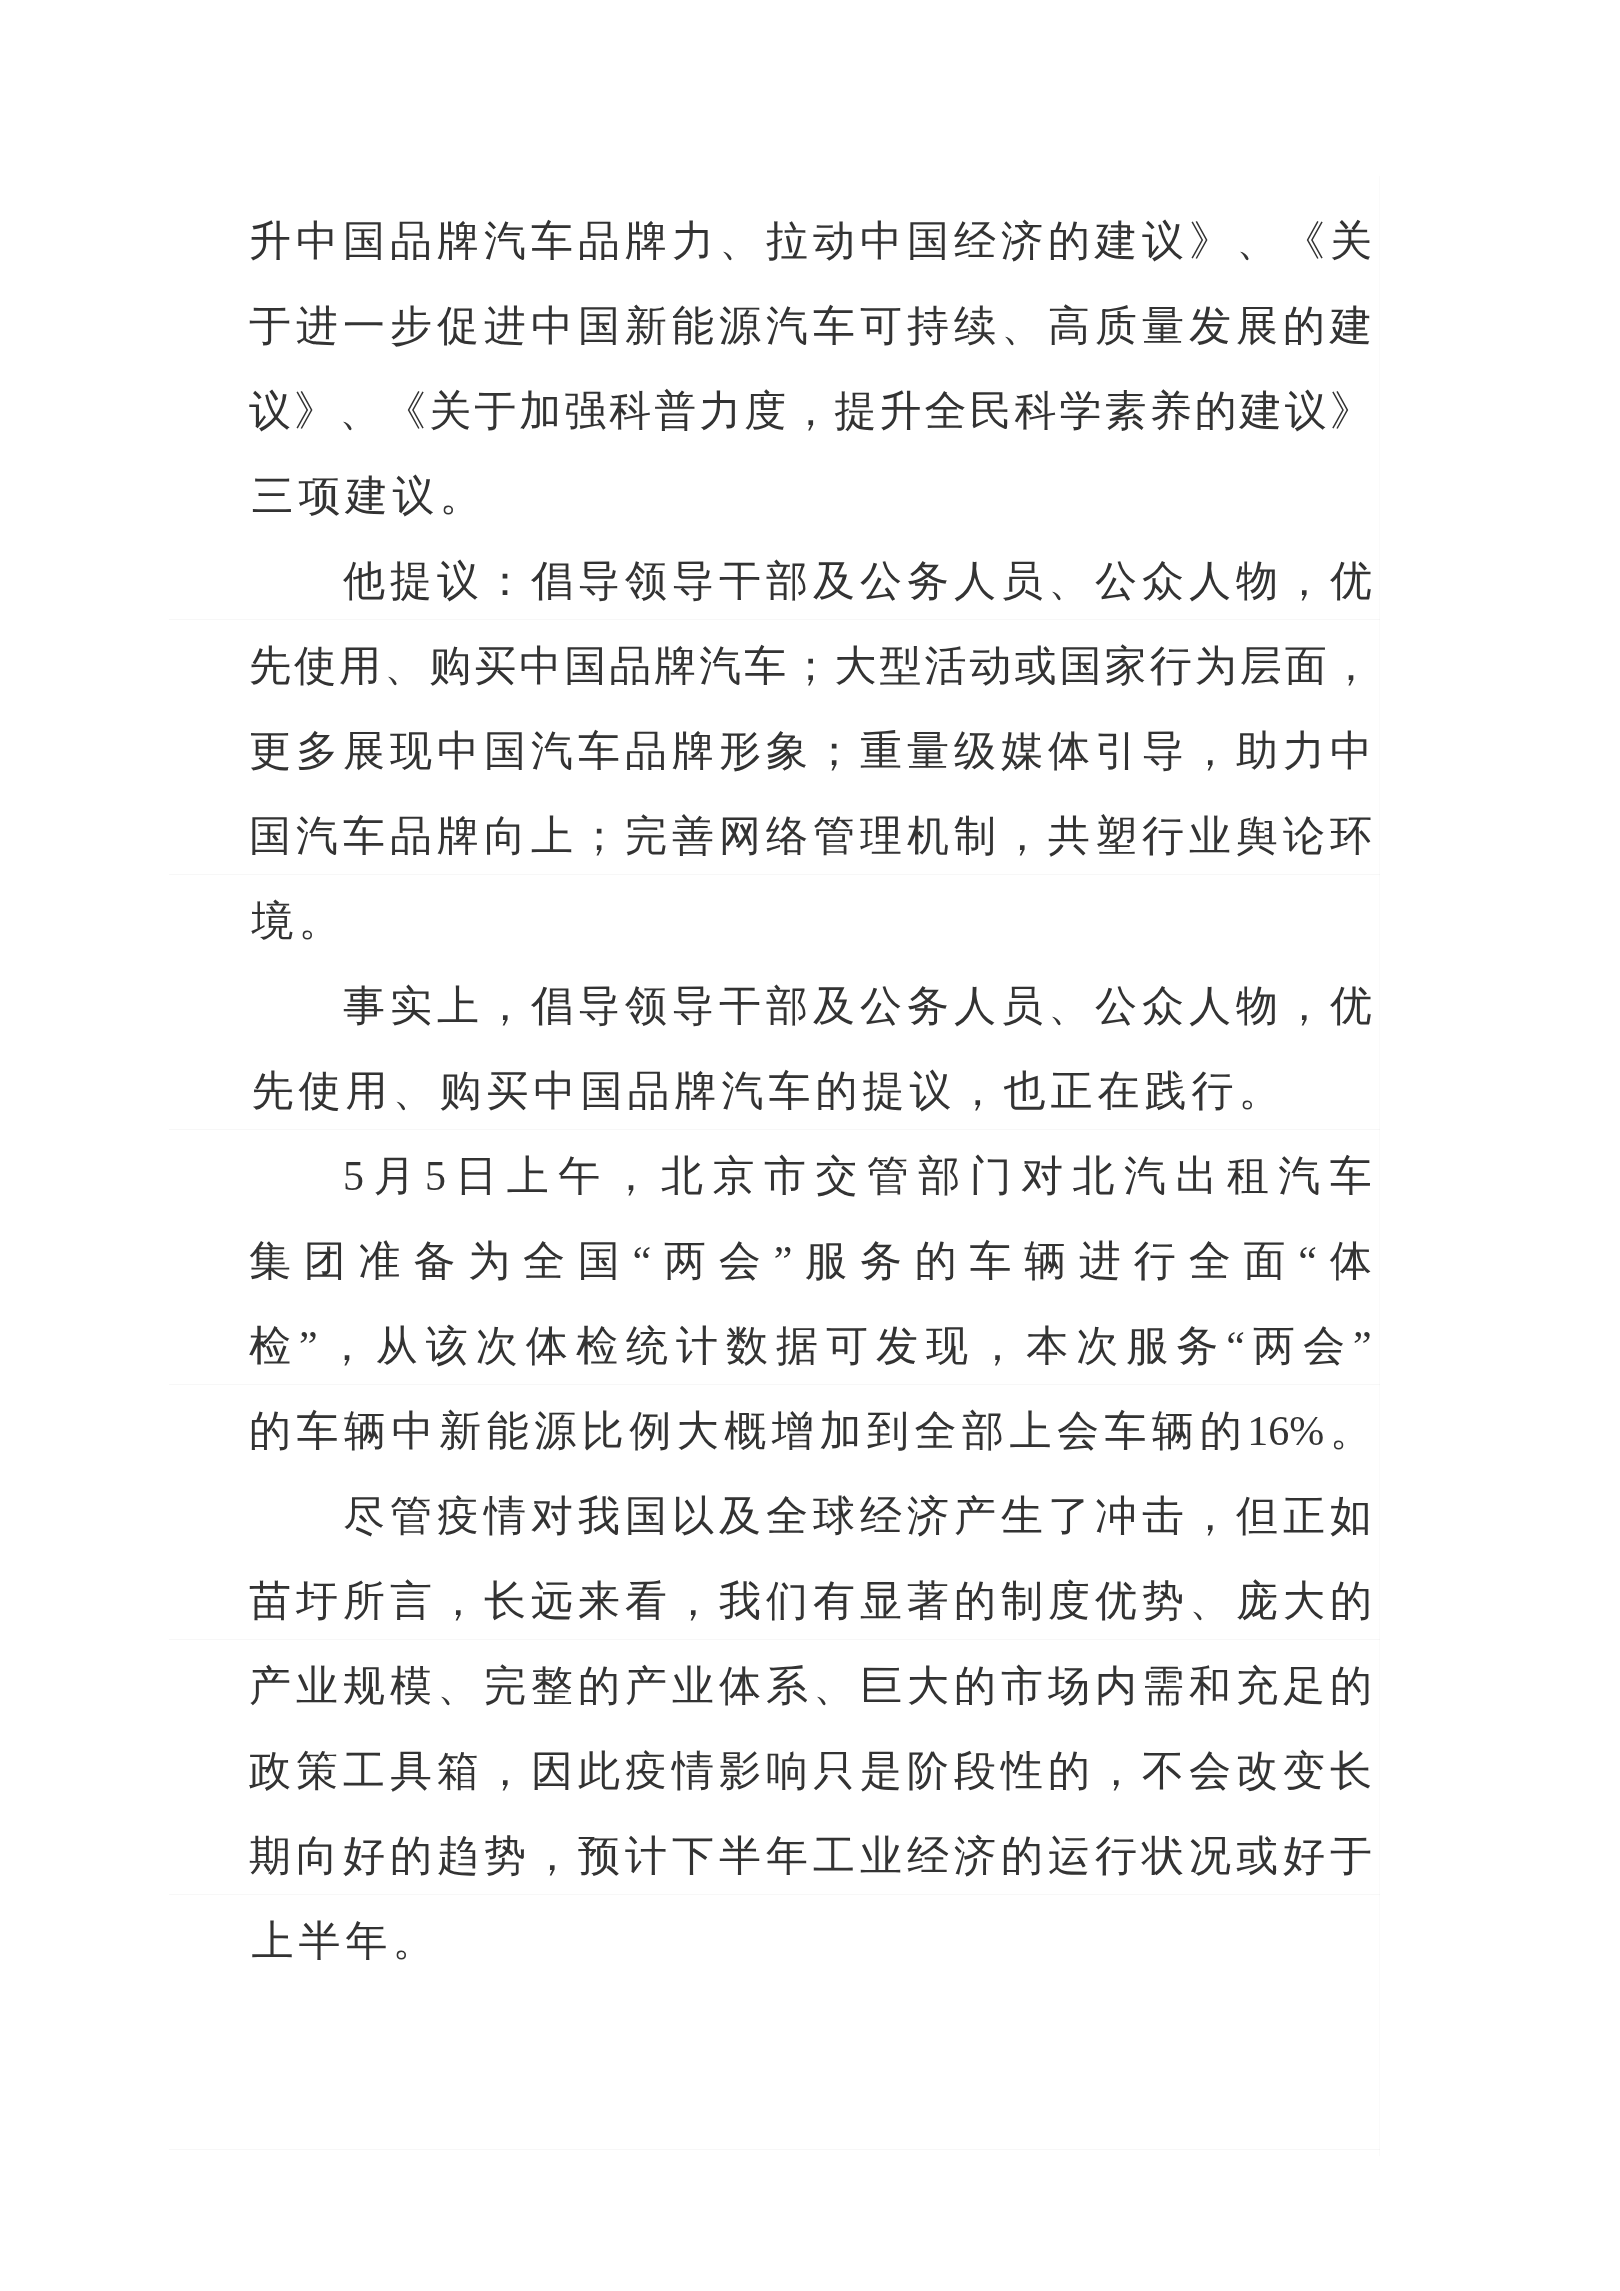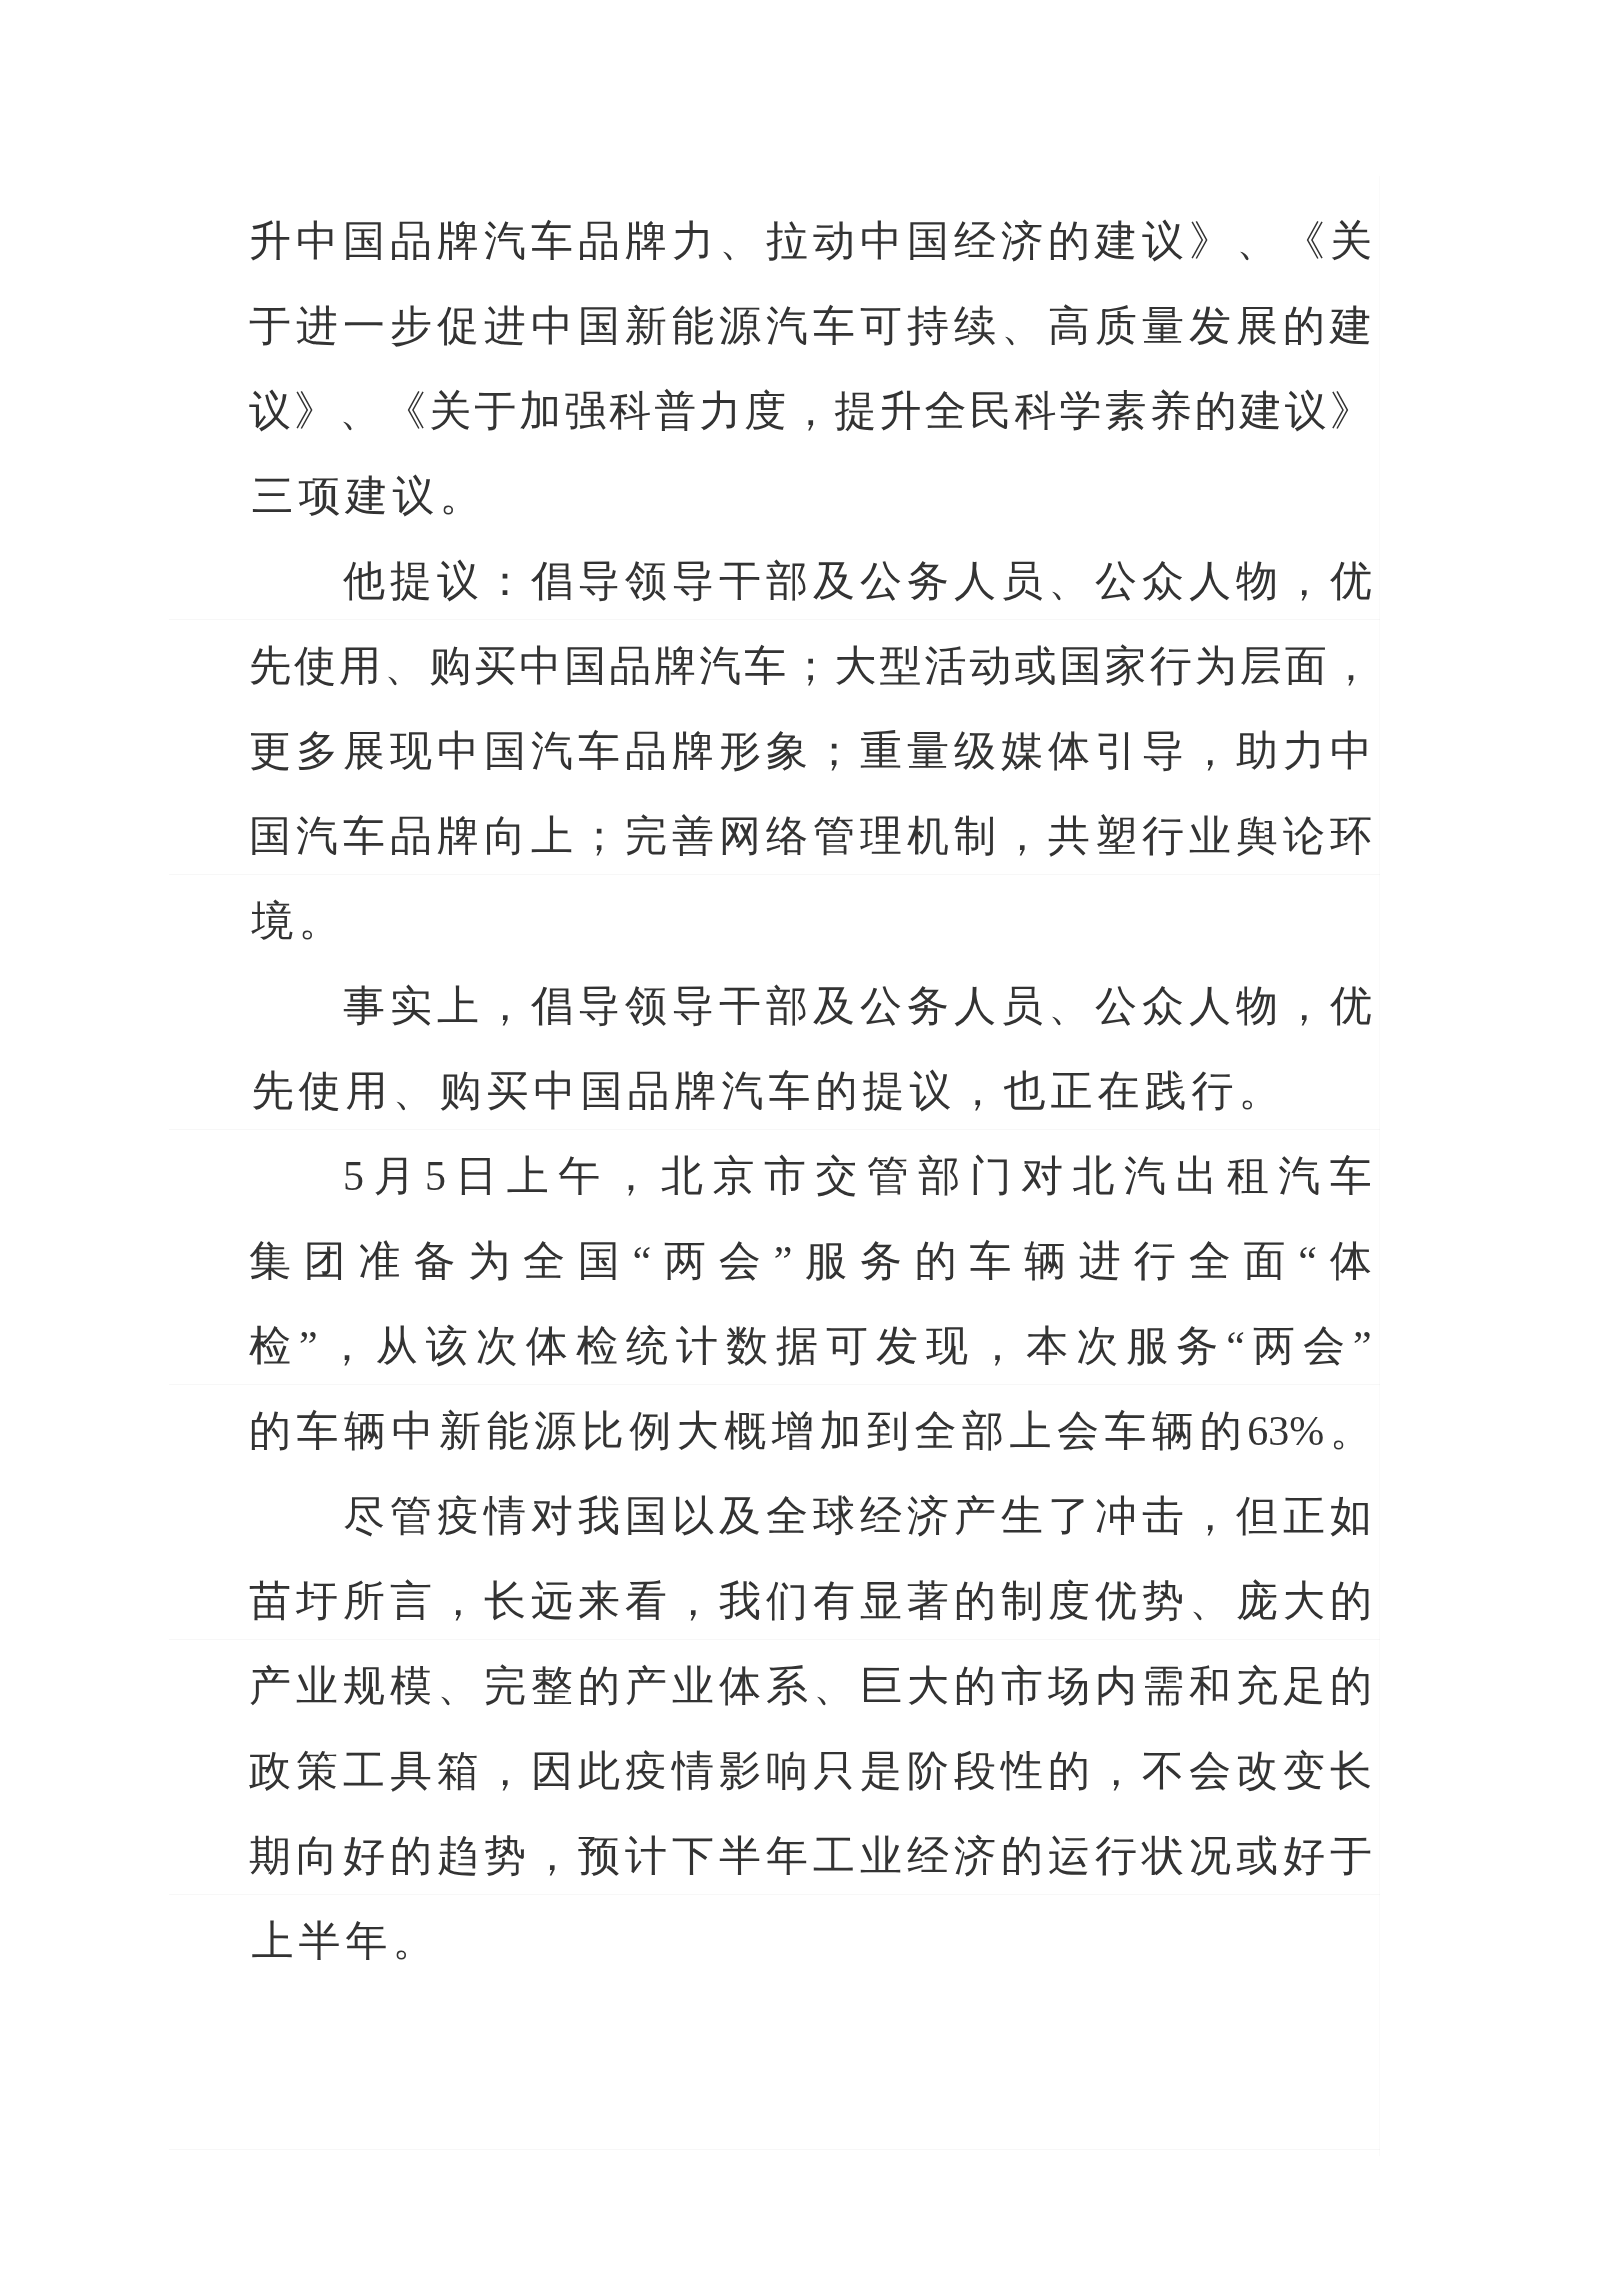--- a/index.html
+++ b/index.html
@@ -399,21 +399,21 @@
           <span class="tok">增</span>
           <span class="tok">加</span>
           <span class="tok">到</span>
           <span class="tok">全</span>
           <span class="tok">部</span>
           <span class="tok">上</span>
           <span class="tok">会</span>
           <span class="tok">车</span>
           <span class="tok">辆</span>
           <span class="tok">的</span>
-          <span class="tok">63%</span>
+          <span class="tok">16%</span>
           <span class="tok">。</span>
         </div>
     </div>
 
     <div class="paragraph">
       <div class="line justify indent">
           <span class="tok">尽</span>
           <span class="tok">管</span>
           <span class="tok">疫</span>
           <span class="tok">情</span>

